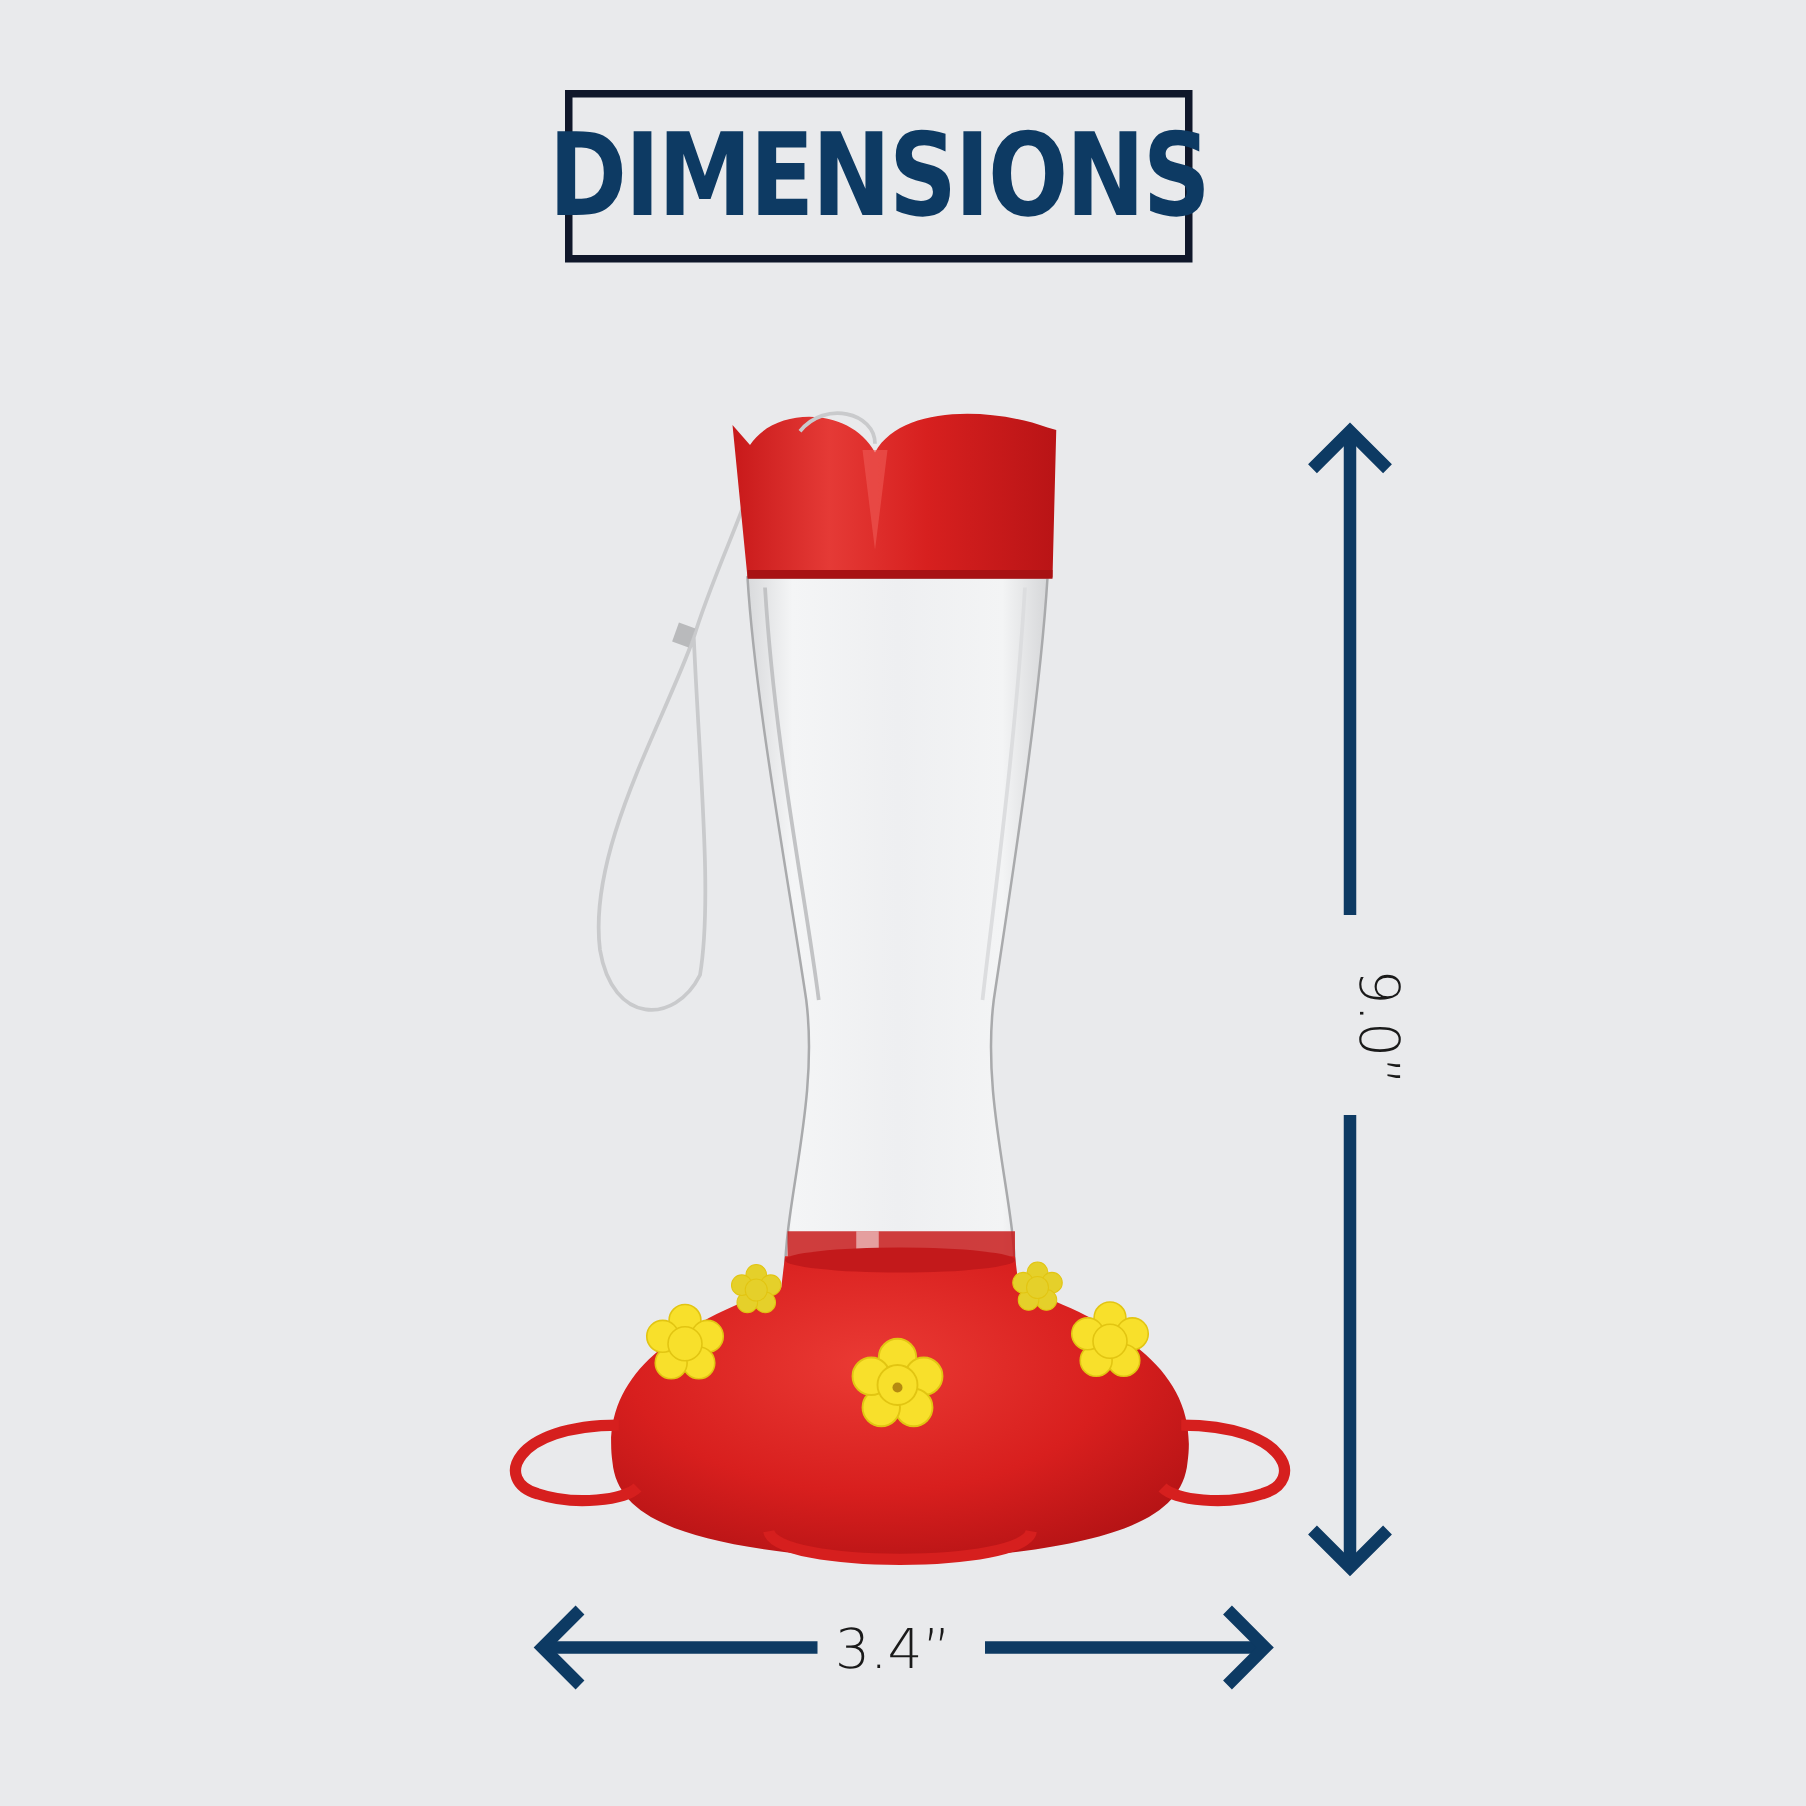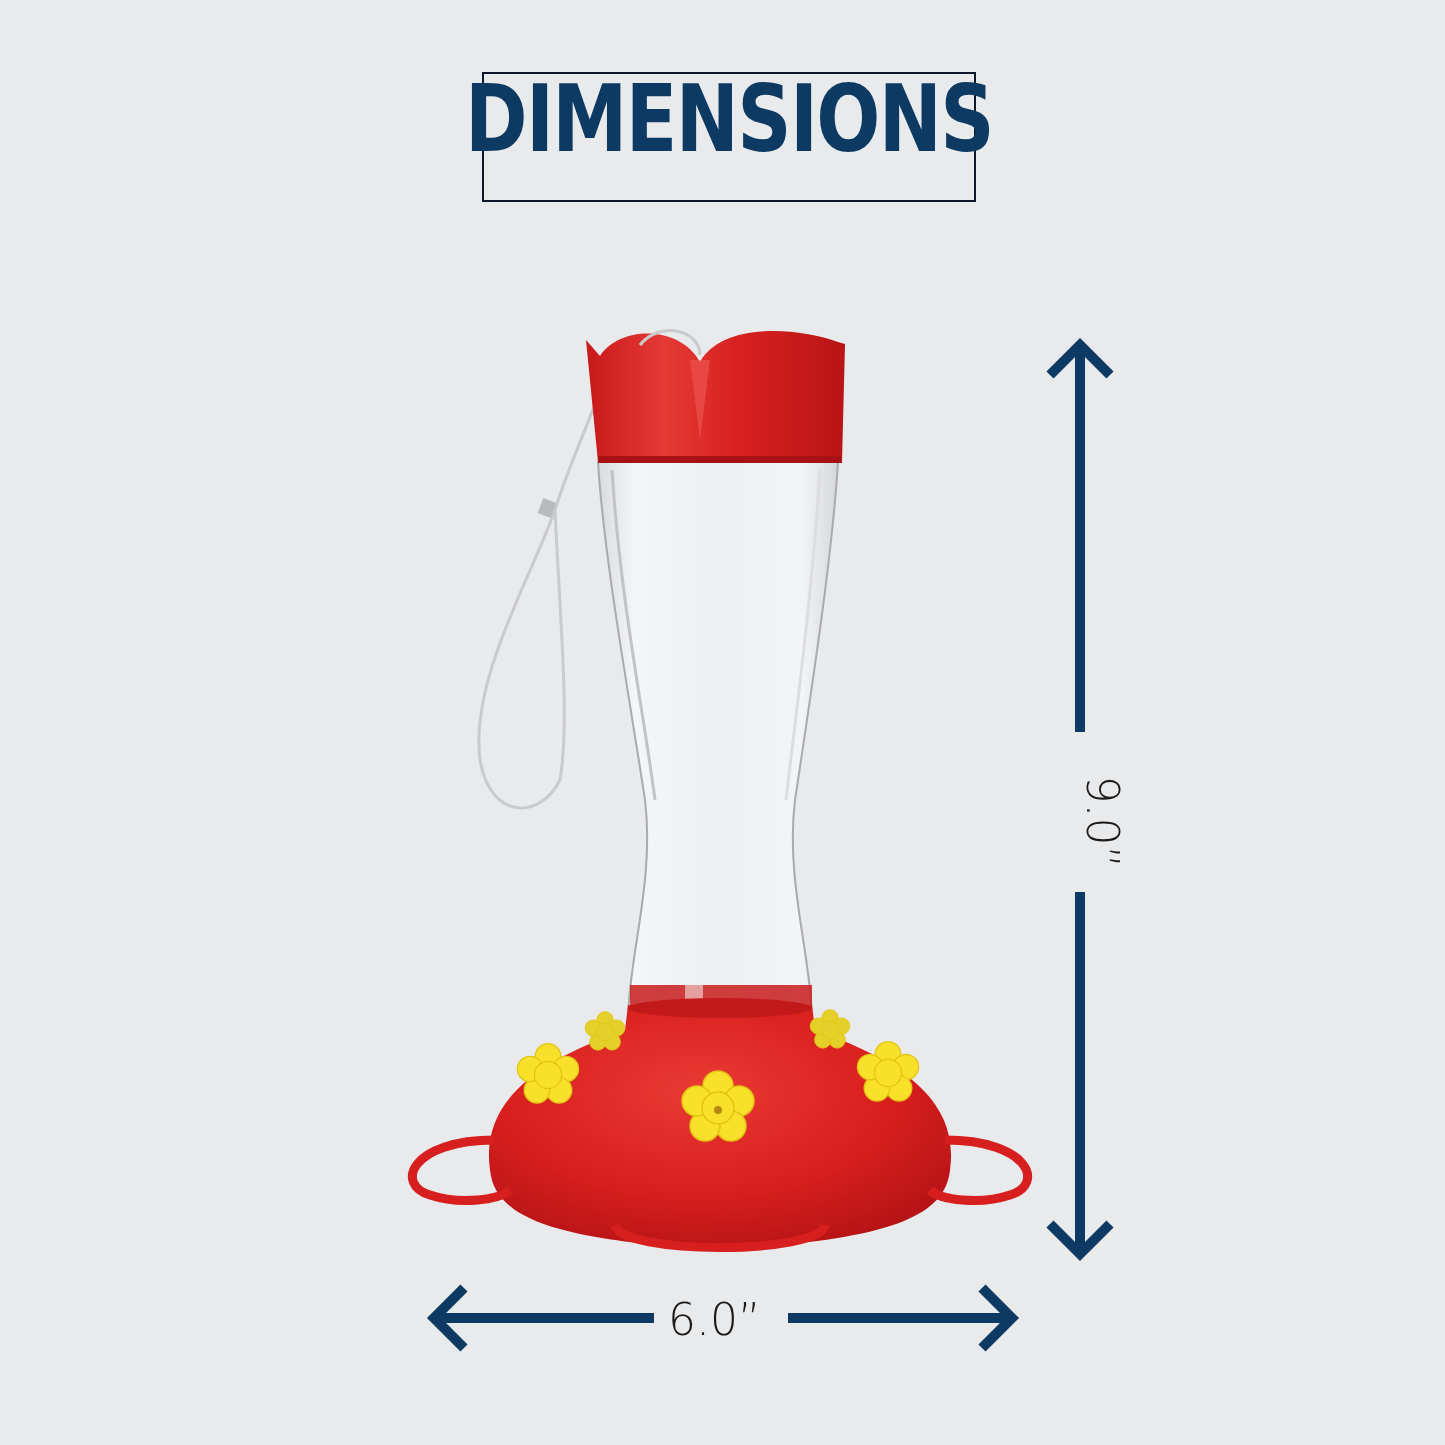--- a/index.html
+++ b/index.html
@@ -3,25 +3,25 @@
 <meta charset="utf-8">
 <style>
   html, body { margin: 0; padding: 0; }
   body {
     width: 1445px; height: 1445px;
     background: #e9eaec;
     position: relative; overflow: hidden;
     font-family: "Liberation Sans", sans-serif;
   }
   .title-box {
-    position: absolute; left: 482px; top: 72px;
+    position: absolute; left: 452px; top: 72px;
     width: 490px; height: 126px;
-    border: 2px solid #0f172a;
+    border: 6px solid #0f172a;
     box-sizing: content-box;
-    display: flex; justify-content: center;
+    display: flex; align-items: center; justify-content: center;
   }
   .title-text {
     font-family: "DejaVu Sans", sans-serif;
     font-weight: bold;
     font-size: 92px;
     color: #0d3a63;
     letter-spacing: -2px;
     transform: scaleX(0.82);
     line-height: 1;
   }
@@ -151,14 +151,14 @@
     <polyline points="1050,375 1080,345 1110,375"></polyline>
     <polyline points="1050,1224 1080,1254 1110,1224"></polyline>
 
     <line x1="434" y1="1318" x2="654" y2="1318"></line>
     <line x1="788" y1="1318" x2="1012" y2="1318"></line>
     <polyline points="464,1288 434,1318 464,1348"></polyline>
     <polyline points="982,1288 1012,1318 982,1348"></polyline>
   </g>
 </svg>
 
-<div class="dim-label width-label">6.0”</div>
+<div class="dim-label width-label">3.4”</div>
 <div class="dim-label height-label">9.0”</div>
 
 </body></html>

